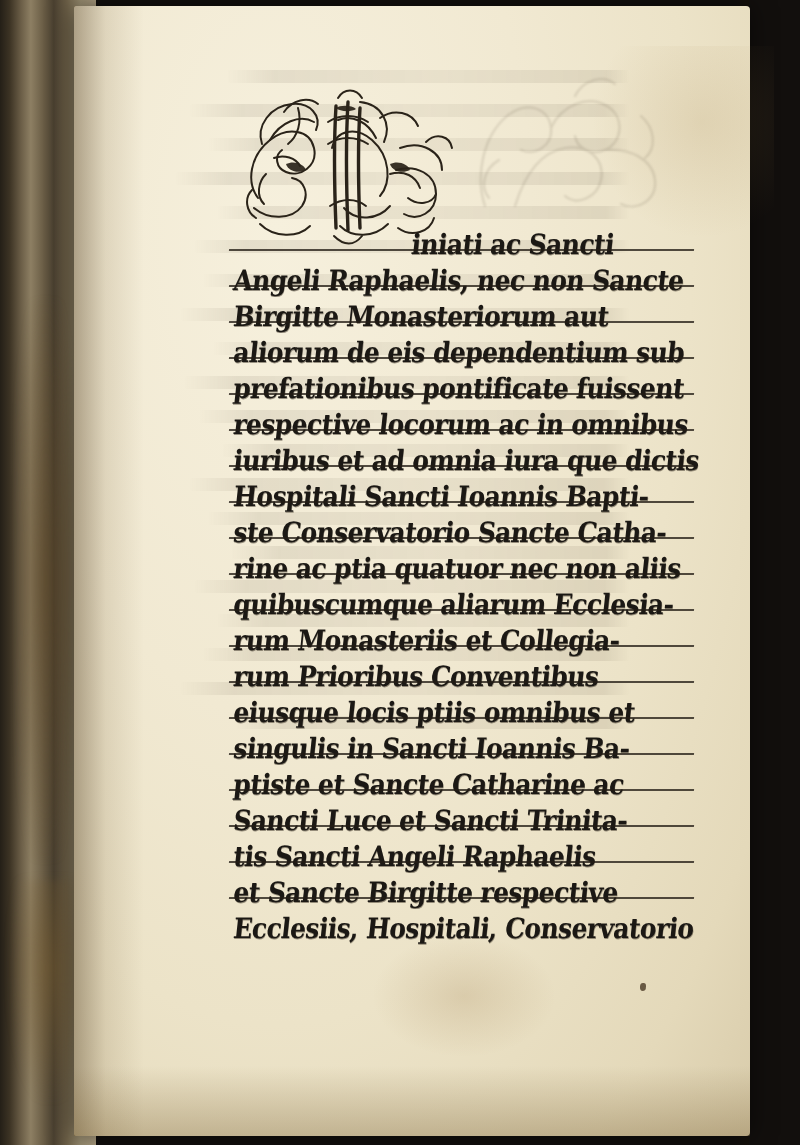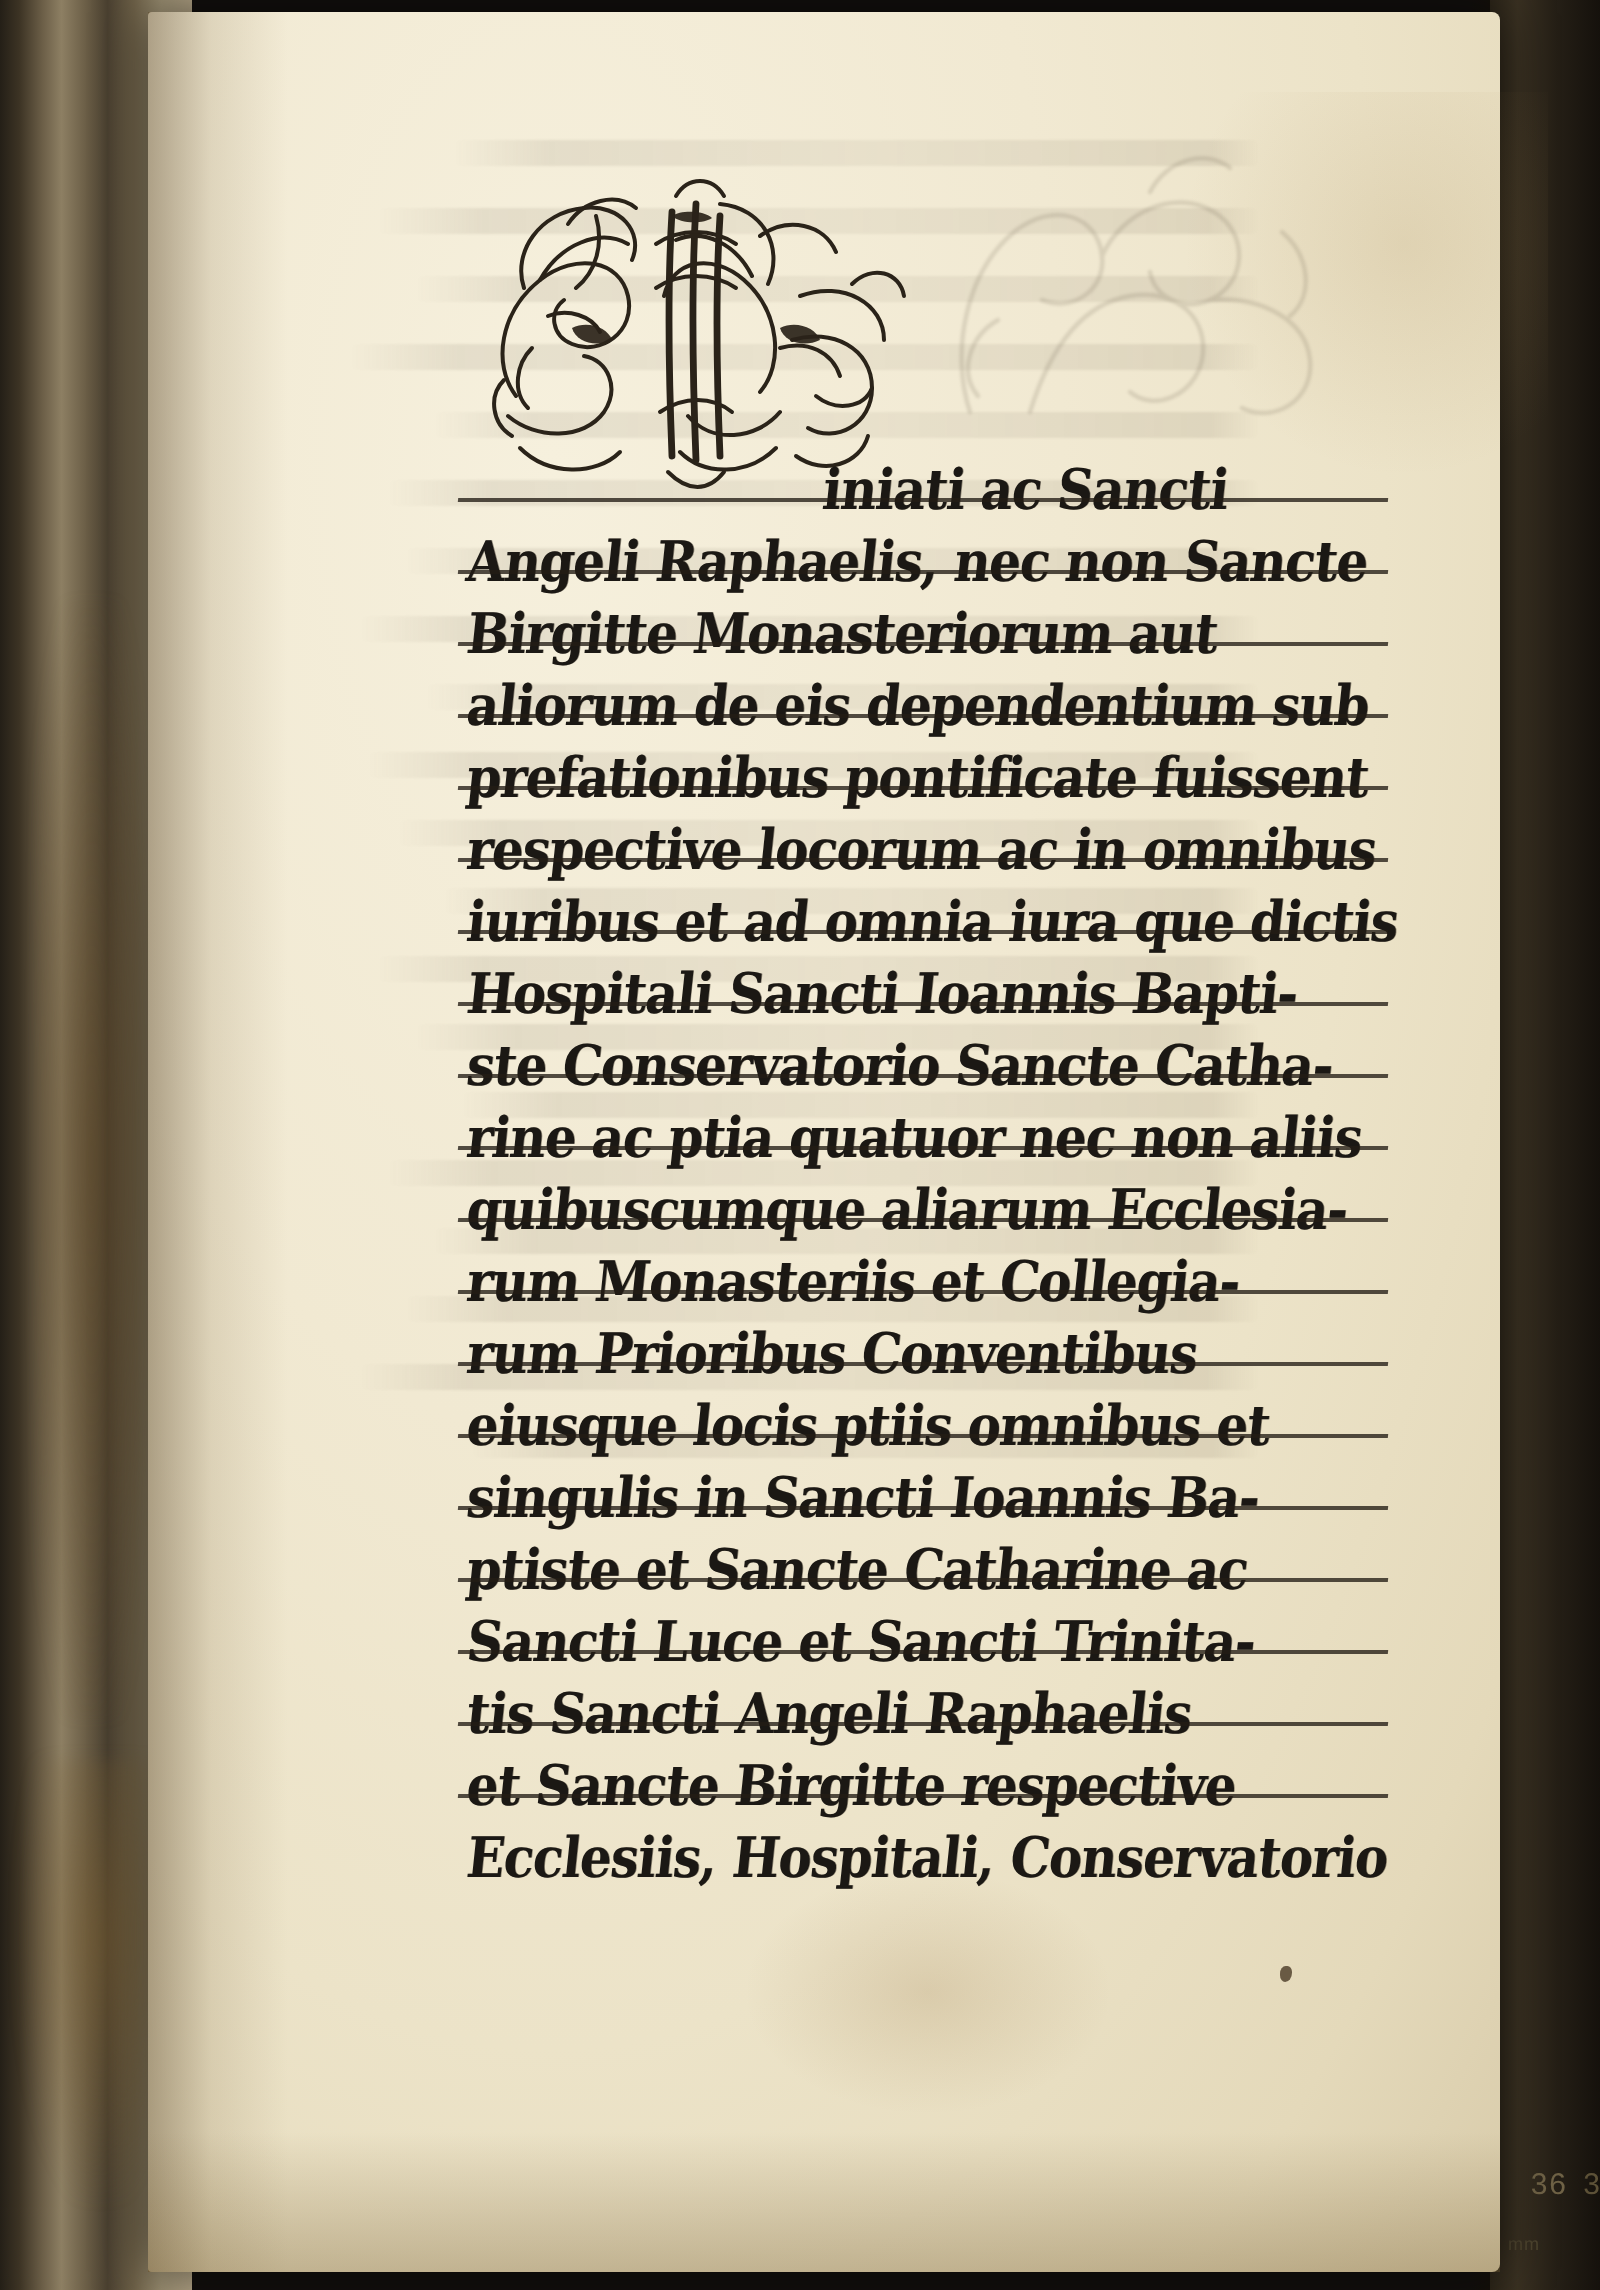--- a/index.html
+++ b/index.html
@@ -252,25 +252,20 @@
 <div id="page">
 
   <div class="bg-dark"></div>
 
   <div class="gutter">
     <div class="gutter-stain"></div>
     <div class="gutter-stain2"></div>
   </div>
 
   <div class="board-right-shadow"></div>
-  <div class="board-right">
-    <div class="folio">36</div>
-    <div class="folio2">3</div>
-    <div class="edge-label">mm</div>
-  </div>
 
   <div class="leaf">
     <div class="leaf-inner-shadow"></div>
     <div class="leaf-bottom-shadow"></div>
     <div class="leaf-foxing-a"></div>
     <div class="leaf-foxing-b"></div>
     <div class="ink-speck"></div>
   </div>
 
   <div class="showthrough">

